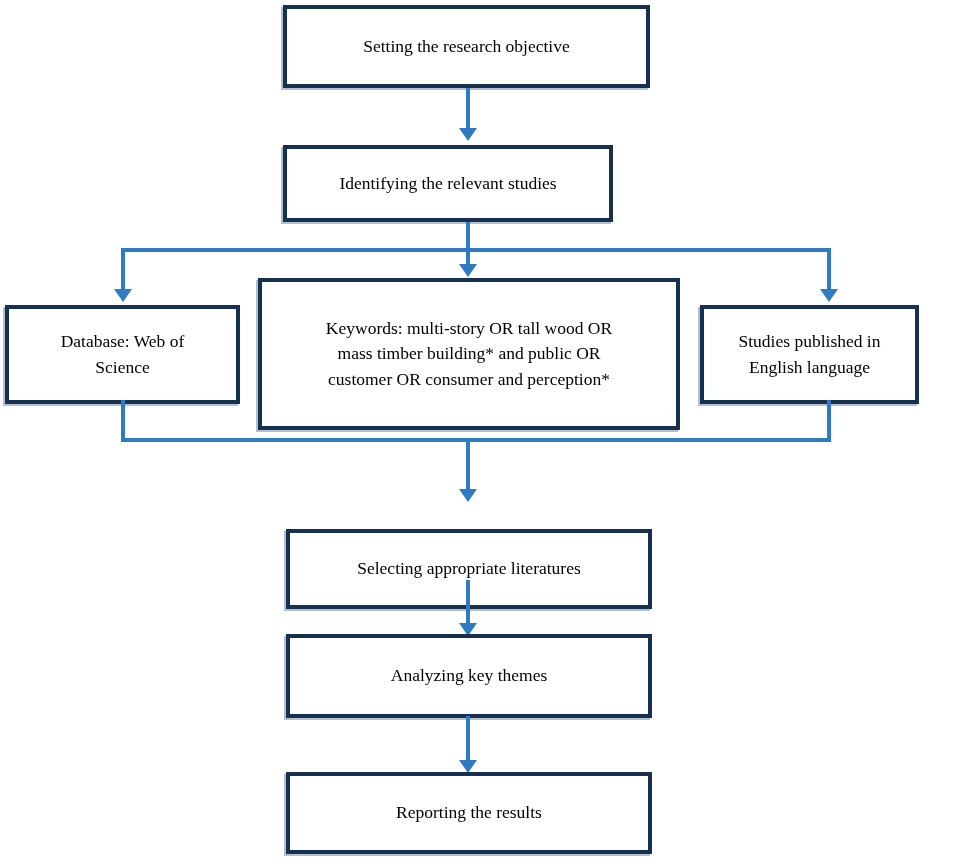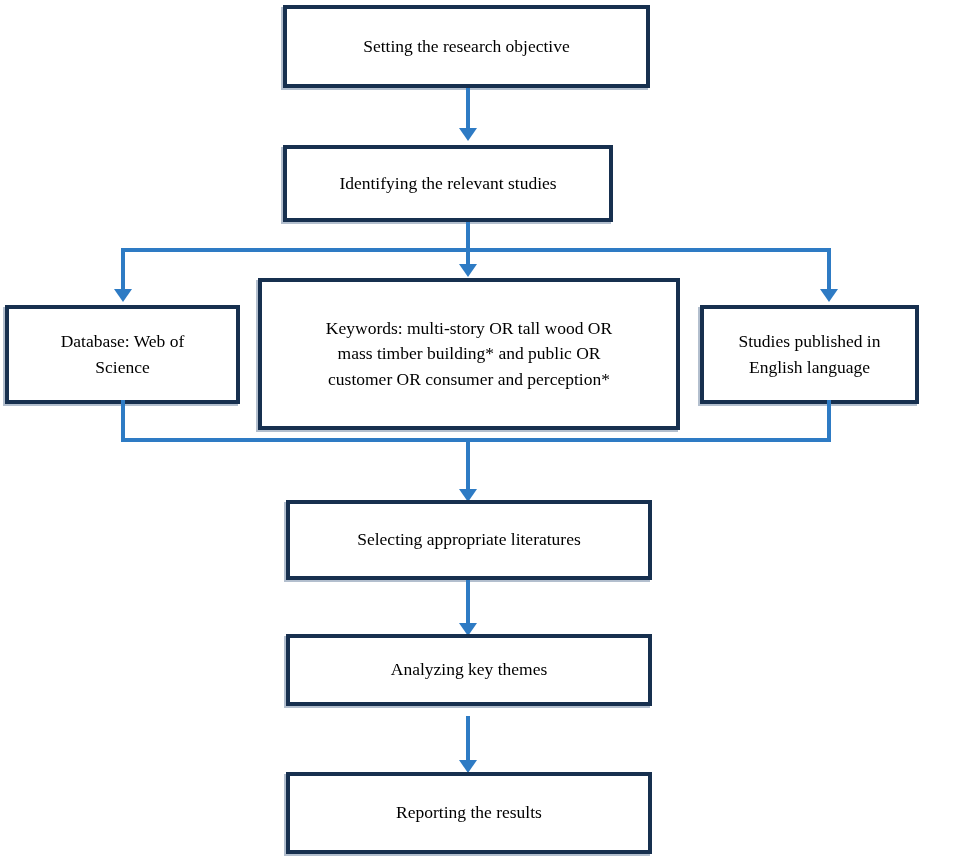--- a/index.html
+++ b/index.html
@@ -99,28 +99,28 @@
 English language</span>
   </div>
 
   <div class="conn-v" style="left:121px; top:400px; height:42px;"></div>
   <div class="conn-v" style="left:827px; top:400px; height:42px;"></div>
   <div class="conn-h" style="left:121px; top:438px; width:710px;"></div>
 
   <div class="conn-v" style="left:466px; top:438px; height:55px;"></div>
   <div class="arrow-down" style="left:459px; top:489px;"></div>
 
-  <div class="node" style="left:286px; top:500px; width:366px; height:80px;justify-content:center;">
+  <div class="node" style="left:286px; top:529px; width:366px; height:80px;justify-content:center;">
     <span class="node-text">Selecting appropriate literatures</span>
   </div>
 
   <div class="conn-v" style="left:466px; top:580px; height:47px;"></div>
   <div class="arrow-down" style="left:459px; top:623px;"></div>
 
-  <div class="node" style="left:286px; top:634px; width:366px; height:72px;">
+  <div class="node" style="left:286px; top:634px; width:366px; height:84px;">
     <span class="node-text">Analyzing key themes</span>
   </div>
 
   <div class="conn-v" style="left:466px; top:716px; height:48px;"></div>
   <div class="arrow-down" style="left:459px; top:760px;"></div>
 
   <div class="node" style="left:286px; top:772px; width:366px; height:82px;">
     <span class="node-text">Reporting the results</span>
   </div>
 

